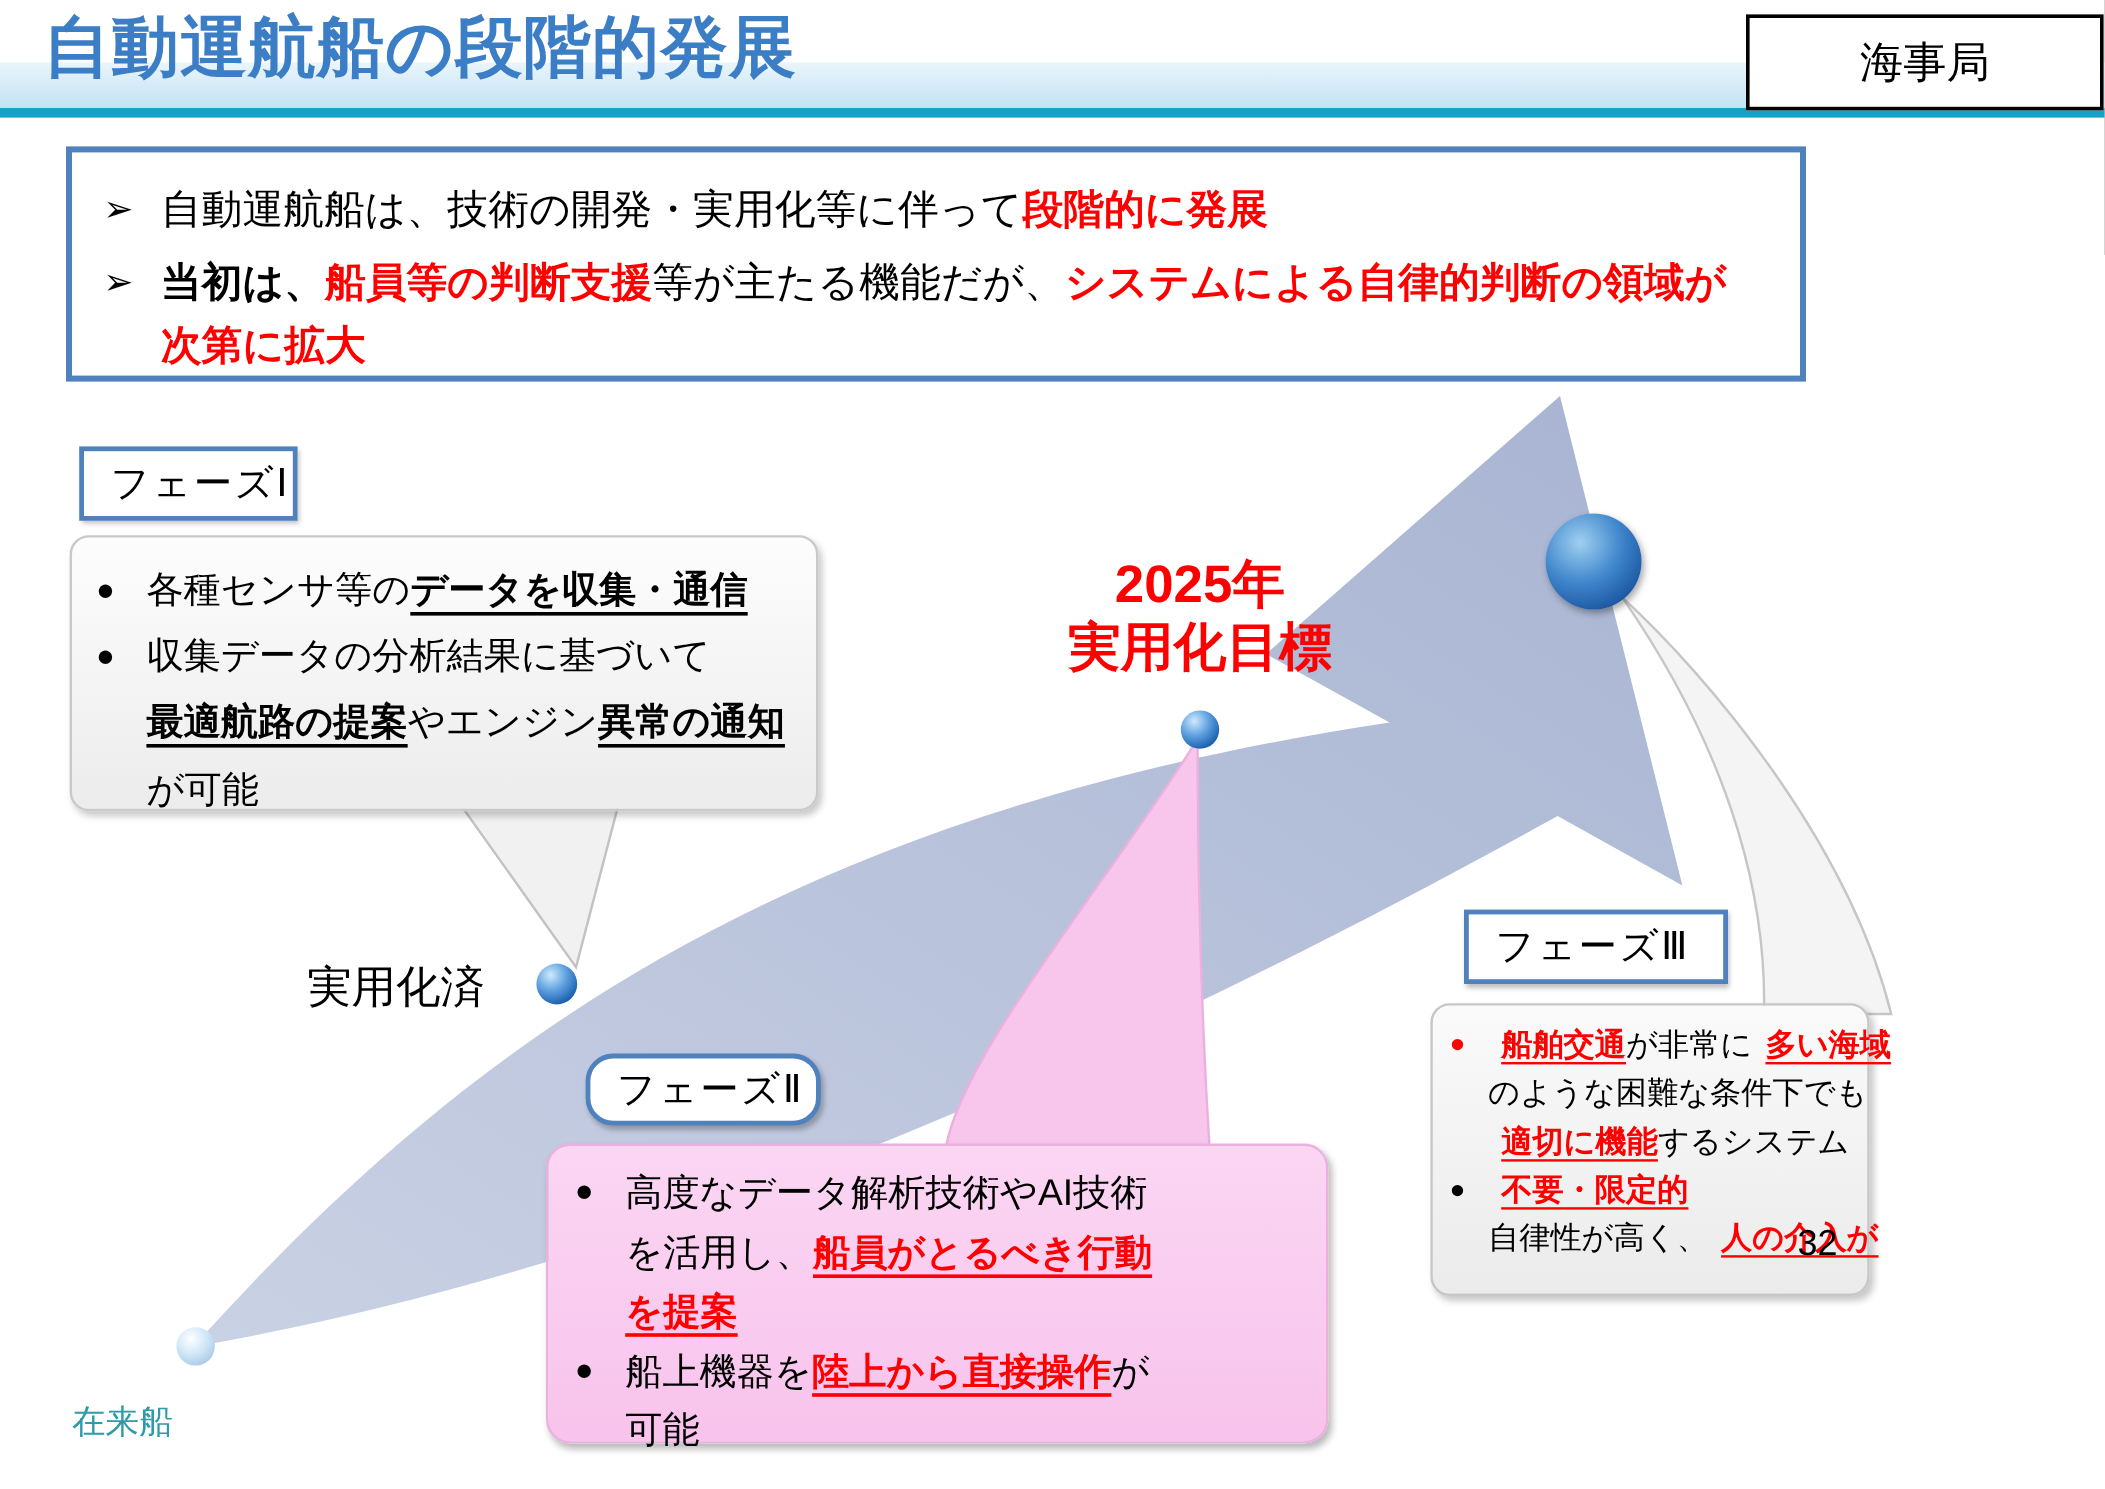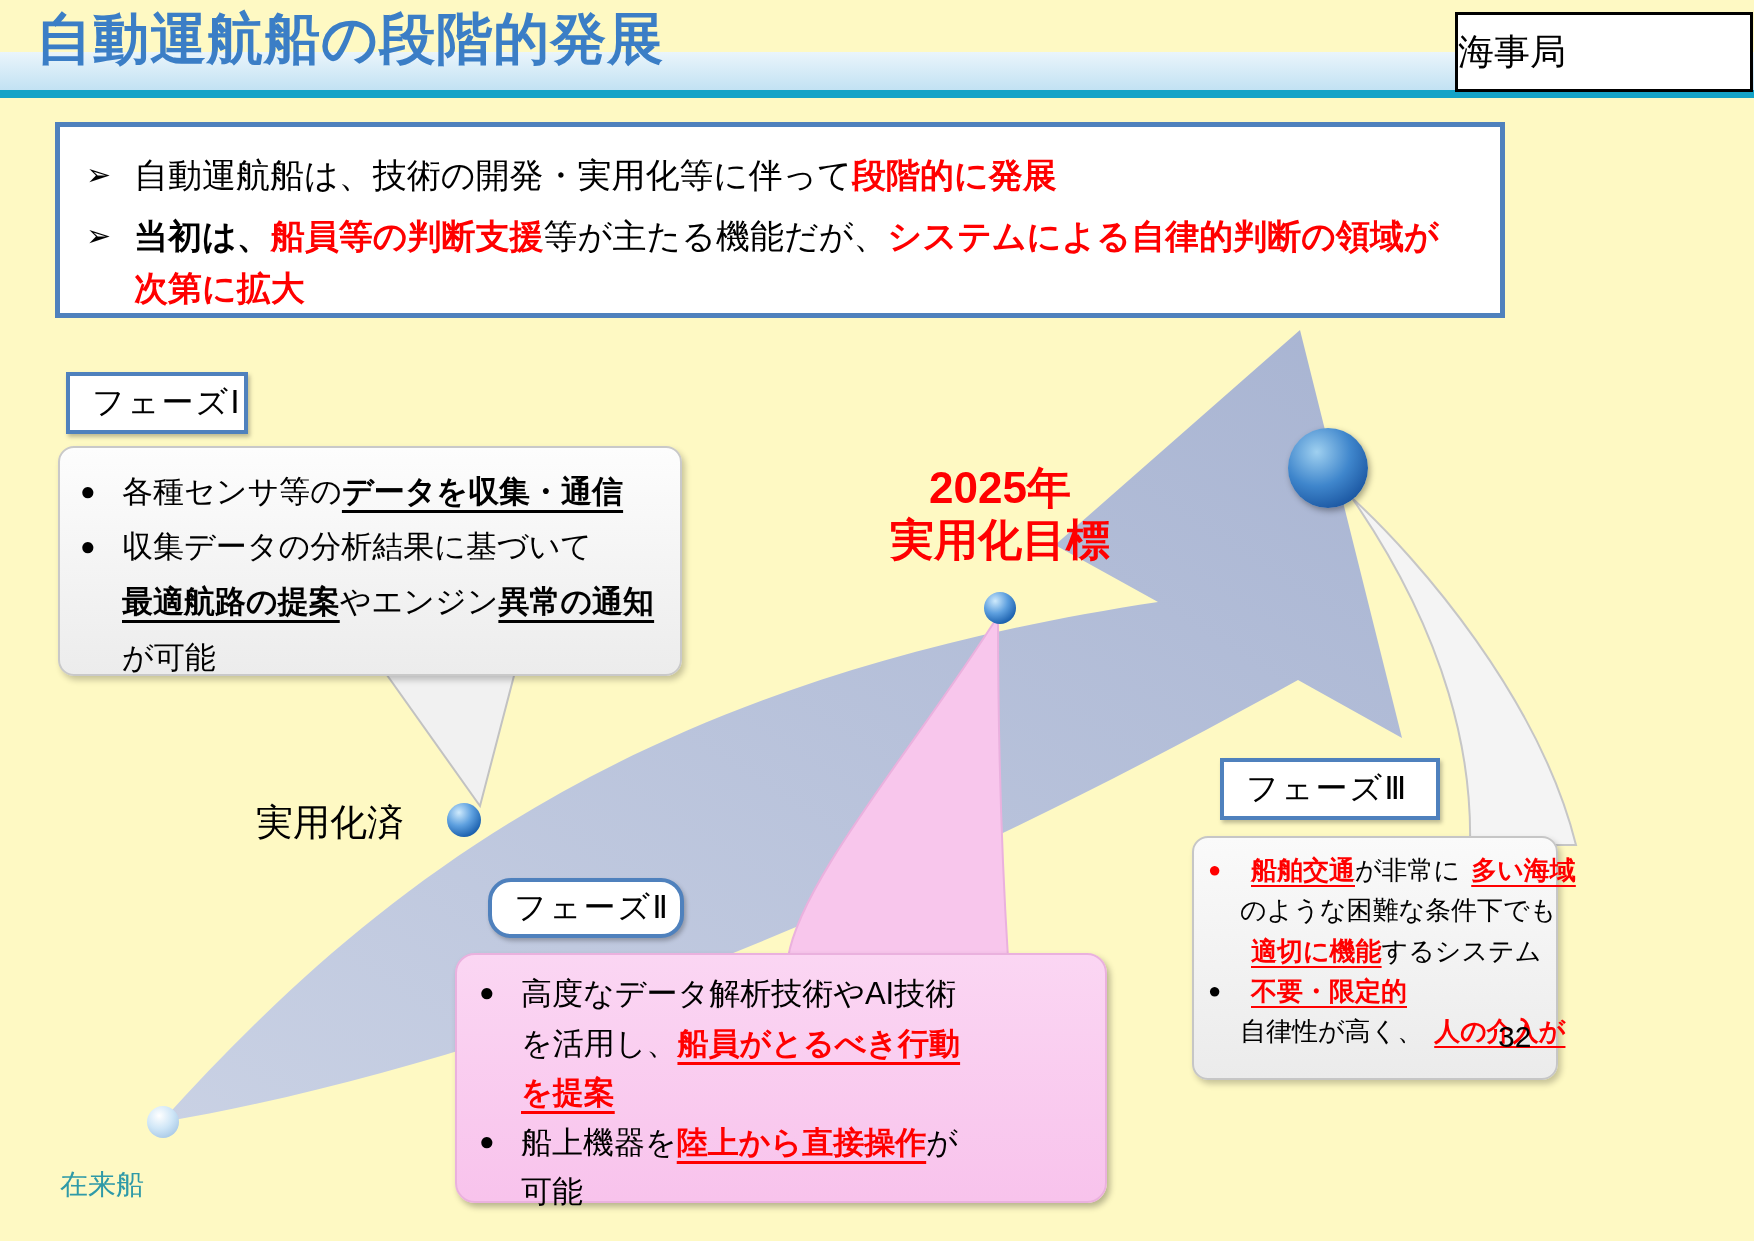--- a/index.html
+++ b/index.html
@@ -1,28 +1,28 @@
 <!DOCTYPE html>
 <html><head>
 <meta charset="utf-8">
 <style>
   html,body{margin:0;padding:0;background:#888;}
   .slide{
-    position:relative; width:1754px; height:1241px; background:#fef9c3;
+    position:relative; width:1754px; height:1241px; background:#ffffff;
     overflow:hidden; font-family:"Liberation Sans","DejaVu Sans",sans-serif;
     color:#000;
   }
   
   .hband{position:absolute;left:0;top:52px;width:1754px;height:38px;
     background:linear-gradient(#eaf5fb,#c2e2f3);}
   .hline{position:absolute;left:0;top:90px;width:1754px;height:8px;background:#14a3c7;}
   .title{position:absolute;left:36px;top:2px;margin:0;font-size:56px;font-weight:bold;
     color:#3b7ec6;letter-spacing:1px;z-index:6;}
   .badge{position:absolute;left:1455px;top:12px;width:292px;height:74px;background:#fff;
-    border:3px solid #000;display:flex;align-items:center;
+    border:3px solid #000;display:flex;align-items:center;justify-content:center;
     font-size:36px;z-index:6;}
   
   .sumbox{position:absolute;left:55px;top:122px;width:1450px;height:196px;
     border:5px solid #4f81bd;background:#fff;box-sizing:border-box;
     padding:14px 0 0 26px;font-size:34px;line-height:1.55;z-index:4;}
   .sum-li{display:flex;align-items:flex-start;margin-top:8px;white-space:nowrap;}
   .sb{flex:0 0 48px;font-size:30px;padding-top:3px;}
   .st{flex:1;white-space:normal;}
   .bb{font-weight:bold;}
   .rb{color:#ff0000;font-weight:bold;}

